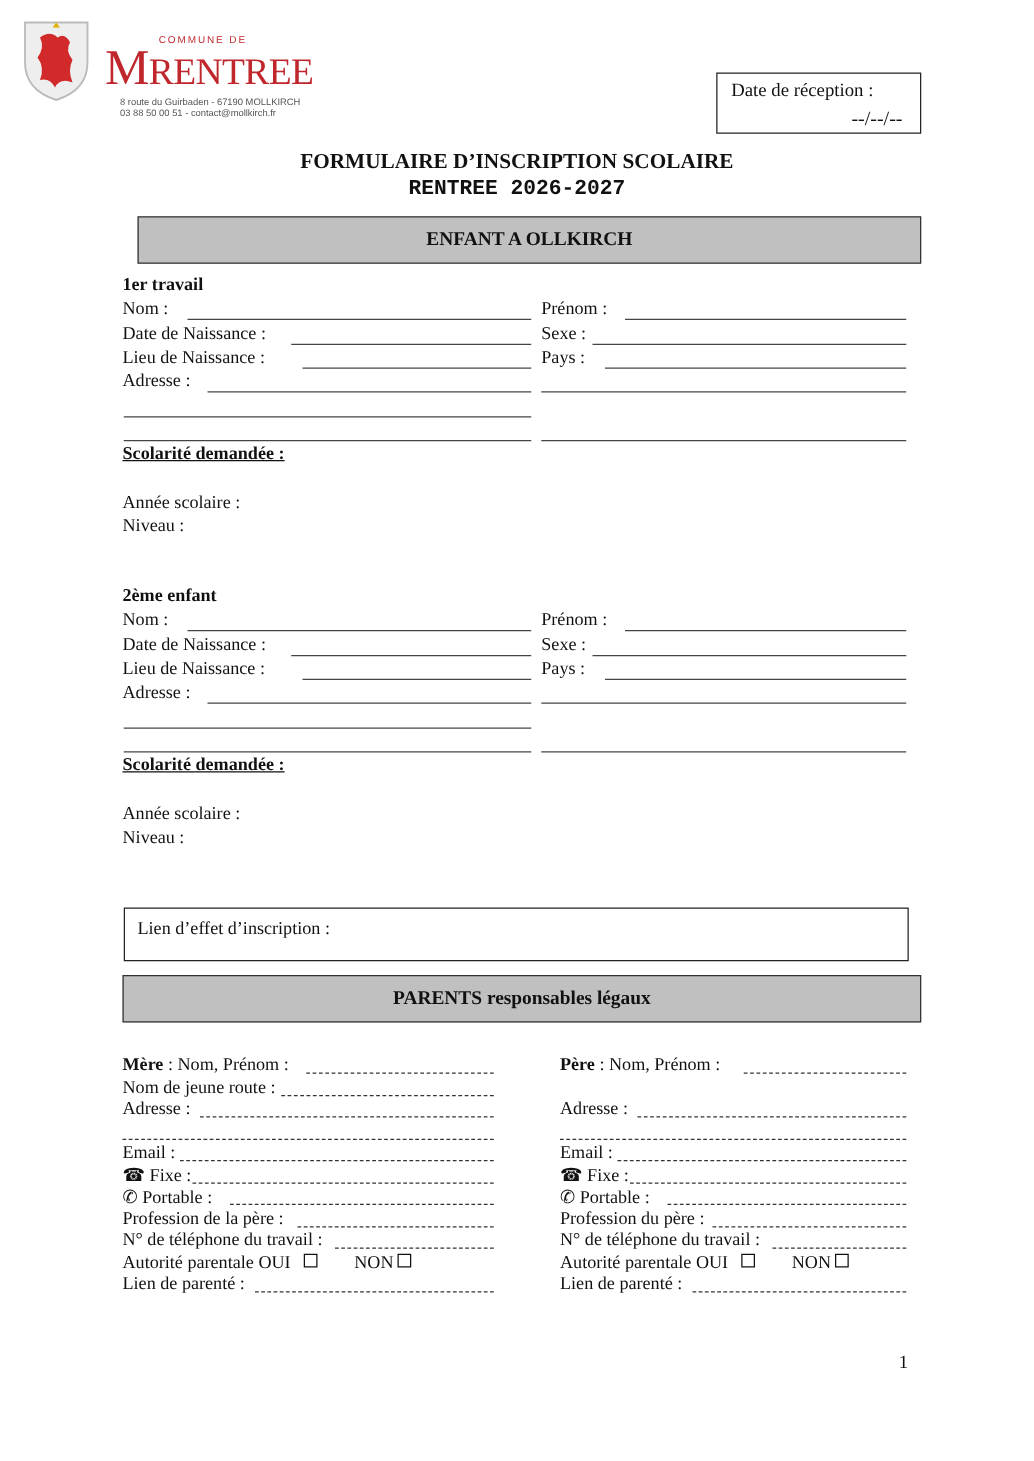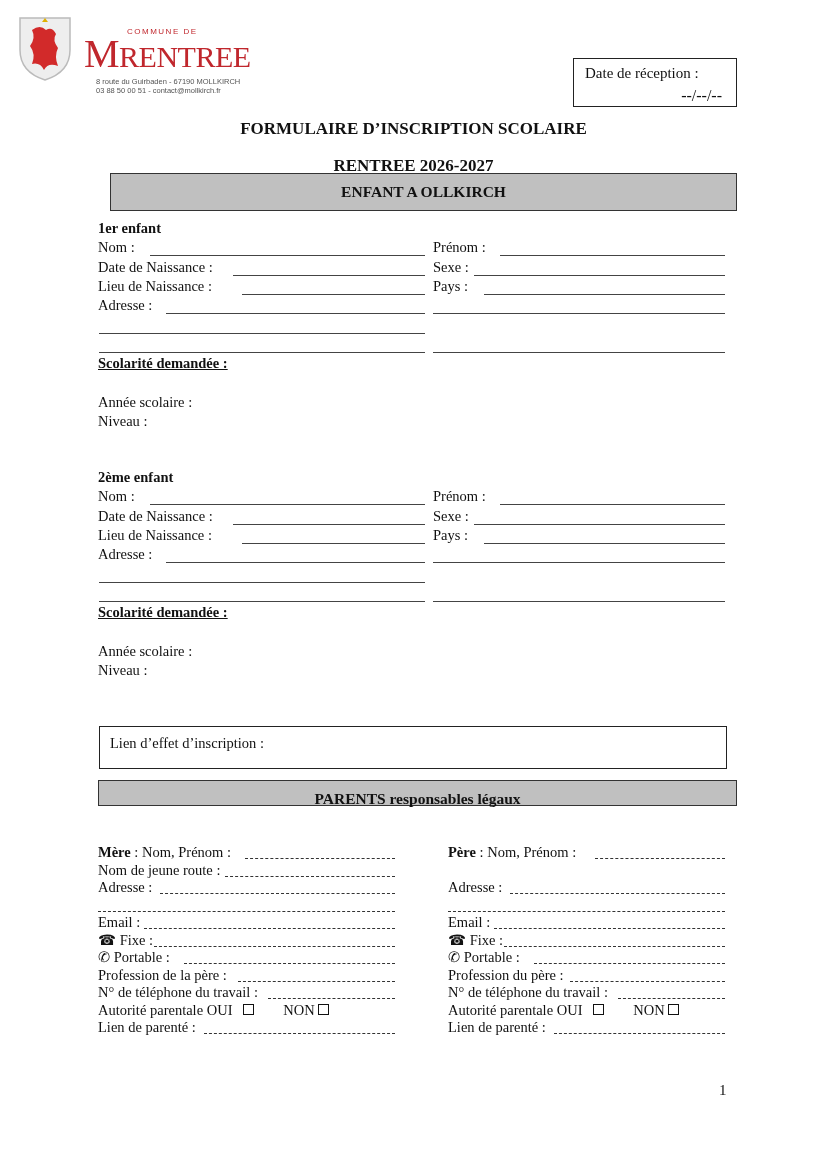--- a/index.html
+++ b/index.html
@@ -37,27 +37,27 @@
     <div>8 route du Guirbaden - 67190 MOLLKIRCH</div>
     <div>03 88 50 00 51 - contact@mollkirch.fr</div>
   </div>
 
 <div class="abs recv">
   <span class="l">Date de réception :</span>
   <span class="v">--/--/--</span>
 </div>
 
 <div class="abs title" style="top:119px;">FORMULAIRE D’INSCRIPTION SCOLAIRE</div>
-<div class="abs title" style="top:156px;">RENTREE 2026-2027</div>
+<div class="abs title" style="top:142px;font-family:Liberation Mono, monospace;">RENTREE 2026-2027</div>
 
 <div class="abs band" style="left:110px;top:173px;width:627px;height:38px;line-height:35px;">ENFANT A OLLKIRCH</div>
 
 <div id="children">
     <div>
-    <div class="abs b" style="left:98px;top:220px">1er enfant</div>
+    <div class="abs b" style="left:98px;top:220px">1er travail</div>
     <div class="abs" style="left:98px;top:239px">Nom :</div>
     <div class="line" style="left:150px;width:275px;top:255px"></div>
     <div class="abs" style="left:433px;top:239px">Prénom :</div>
     <div class="line" style="left:500px;width:225px;top:255px"></div>
     <div class="abs" style="left:98px;top:259px">Date de Naissance :</div>
     <div class="line" style="left:233px;width:192px;top:275px"></div>
     <div class="abs" style="left:433px;top:259px">Sexe :</div>
     <div class="line" style="left:474px;width:251px;top:275px"></div>
     <div class="abs" style="left:98px;top:278px">Lieu de Naissance  :</div>
     <div class="line" style="left:242px;width:183px;top:294px"></div>
@@ -96,21 +96,21 @@
     <div class="abs u" style="left:98px;top:604px">Scolarité demandée :</div>
     <div class="abs" style="left:98px;top:643px">Année scolaire :</div>
     <div class="abs" style="left:98px;top:662px">Niveau :</div>
     </div>
   </div>
 
 <div class="abs effet">
   <span>Lien d’effet d’inscription :</span>
 </div>
 
-<div class="abs band" style="left:98px;top:780px;width:639px;height:26px;line-height:35px;">PARENTS responsables légaux</div>
+<div class="abs band" style="left:98px;top:780px;width:639px;height:38px;line-height:35px;">PARENTS responsables légaux</div>
 
 <div id="parents">
     <div>
       <div class="abs" style="left:98px;top:844px"><b>Mère</b><span> : Nom, Prénom :</span></div>
     <div class="dash" style="left:245px;width:150px;top:858px"></div>
       <div class="abs" style="left:98px;top:861.5px">Nom de jeune route :</div>
       <div class="dash" style="left:225px;width:170px;top:875.5px"></div>
       <div class="abs" style="left:98px;top:879px"><span>Adresse :</span></div>
       <div class="dash" style="left:160px;width:235px;top:893px"></div>
       <div class="dash" style="left:98px;width:297px;top:910.5px"></div>

